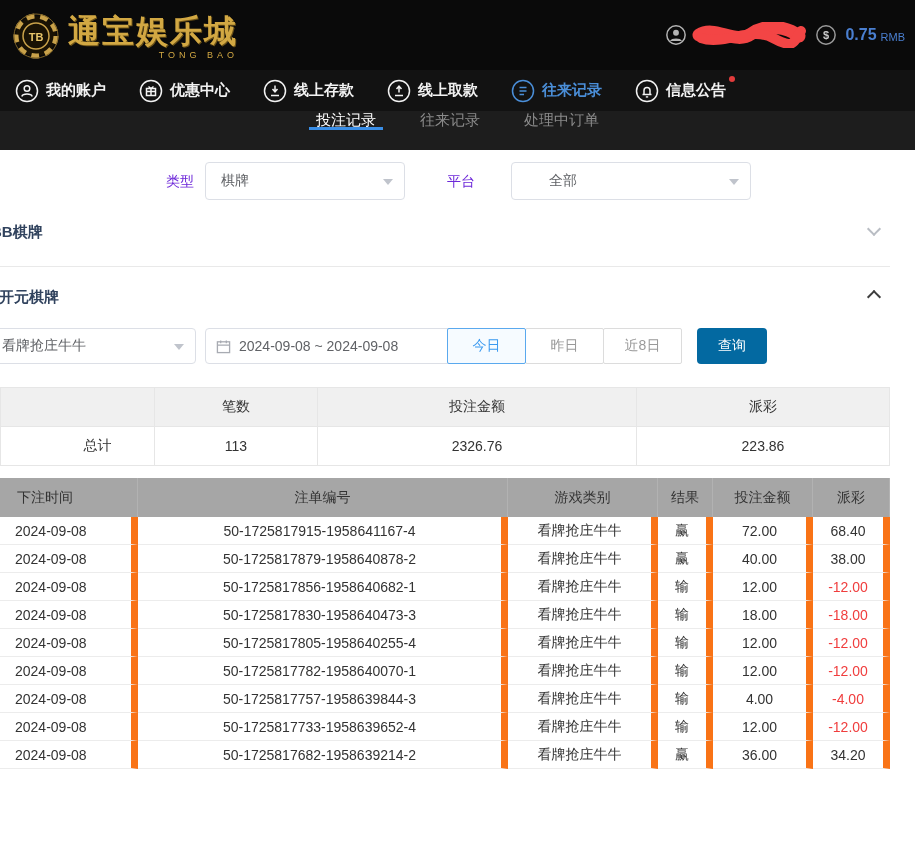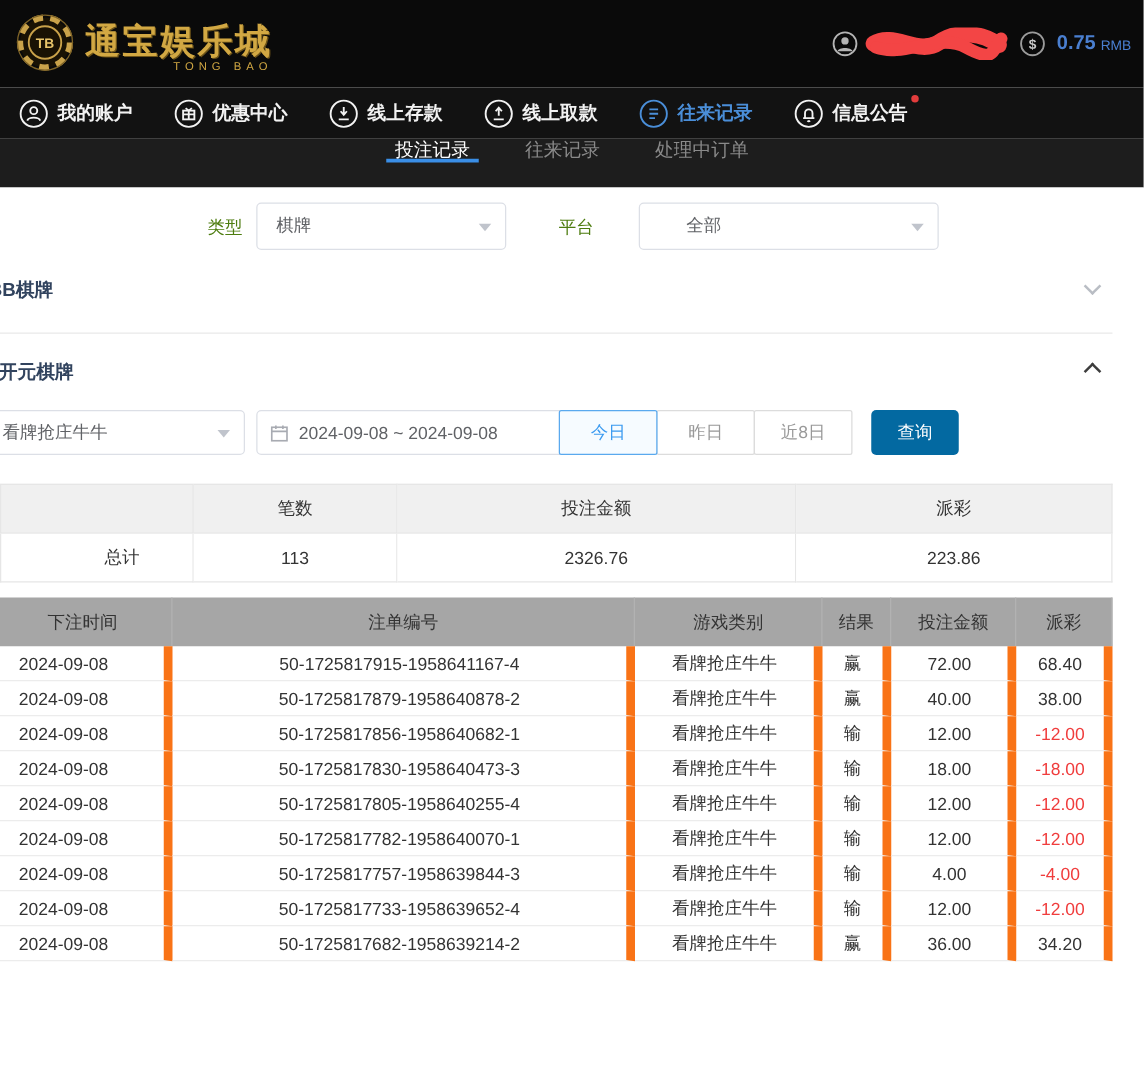--- a/index.html
+++ b/index.html
@@ -4,21 +4,21 @@
 <style>
   * { margin:0; padding:0; box-sizing:border-box; }
   html,body { width:915px; height:863px; overflow:hidden; background:#fff; }
   .page { position:relative; width:915px; height:863px; overflow:hidden;
           font-family:"Liberation Sans","DejaVu Sans",sans-serif; color:#333; }
 
   
   .topbar { position:absolute; left:0; top:0; width:915px; height:70px; background:#0a0a0a; }
   .logo { position:absolute; left:12px; top:10px; display:flex; align-items:flex-end; }
   .brand-wrap { margin-left:8px; display:flex; flex-direction:column; }
-  .brand { font-size:28px; font-weight:bold; color:#d2a843; letter-spacing:2px;
+  .brand { font-size:32px; font-weight:bold; color:#d2a843; letter-spacing:2px;
            font-family:"Liberation Serif","DejaVu Serif",serif; text-shadow:1px 1px 0 #6b5218; }
   .brand-sub { font-size:9px; color:#d2a843; letter-spacing:4px; align-self:flex-end; margin-top:-4px; }
   .account { position:absolute; right:10px; top:0; height:70px; display:flex; align-items:center; }
   .scribble { margin:0 8px 0 4px; }
   .balance-amt { color:#4a7fd0; font-size:16px; font-weight:bold; margin-left:8px; }
   .balance-cur { color:#4a7fd0; font-size:11px; margin-left:4px; margin-top:3px; }
 
   
   .navbar { position:absolute; left:0; top:70px; width:915px; height:41px; background:#121212;
             display:flex; align-items:center; padding-left:15px; gap:33px; }
@@ -32,21 +32,21 @@
   
   .subnav { position:absolute; left:0; top:111px; width:915px; height:39px; background:#1d1d1d;
             display:flex; justify-content:center; align-items:flex-start; gap:44px; }
   .tab { color:#8a8a8a; font-size:15px; display:flex; align-items:center; position:relative; cursor:pointer; }
   .tab.active { color:#ffffff; }
   .tab.active::after { content:""; position:absolute; left:-7px; right:-7px; bottom:0; height:3px; background:#3a8ee6; }
 
   
   .content { position:absolute; left:0; top:150px; width:915px; height:713px; background:#fff; }
 
-  .filter-label { position:absolute; height:38px; line-height:38px; font-size:14px; color:#4d7c0f; }
+  .filter-label { position:absolute; height:38px; line-height:38px; font-size:14px; color:#6d28d9; }
   .dropdown { position:absolute; height:38px; background:#fff; border:1px solid #dcdfe6; border-radius:4px;
               display:flex; align-items:center; padding:0 30px 0 15px; font-size:14px; color:#606266; cursor:pointer; }
   .caret { position:absolute; right:11px; top:16px; width:0; height:0;
            border-left:5px solid transparent; border-right:5px solid transparent; border-top:6px solid #c0c4cc; }
 
   .section-title { position:absolute; font-size:15px; font-weight:bold; color:#31435e; }
   .chevron { position:absolute; width:10px; height:10px; border-right:2px solid; border-bottom:2px solid; cursor:pointer; }
   .chevron.down { transform:rotate(45deg); color:#b9bdc4; }
   .chevron.up { transform:rotate(-135deg); color:#3d3d3d; }
   .divider { position:absolute; left:0; width:890px; height:1px; background:#e9e9e9; }
@@ -77,21 +77,21 @@
 
   
   .bet-table { position:absolute; left:0; top:328px; width:890px; font-size:14px; }
   .t-row { display:grid; grid-template-columns:138px 370px 150px 55px 100px 77px; }
   .t-head { background:#a6a6a6; color:#fff; }
   .t-head .t-cell { height:39px; border-bottom:none; }
   .t-cell { display:flex; align-items:center; justify-content:center; height:28px;
             border-bottom:1px solid #ececec; border-right:7px solid #f97316; color:#333; }
   .t-head .t-cell { border-right:1px solid #b2b2b2; }
   .t-cell.first { justify-content:flex-start; padding-left:15px; }
-  .t-head .t-cell.first { padding-left:38px; }
+  .t-head .t-cell.first { padding-left:17px; }
   .t-cell.neg { color:#f03d3d; }
   .partial-row { height:10px; background:#fff; }
 </style>
 </head>
 <body>
 
 <div class="page">
 
   <div class="topbar">
     <div class="logo">

